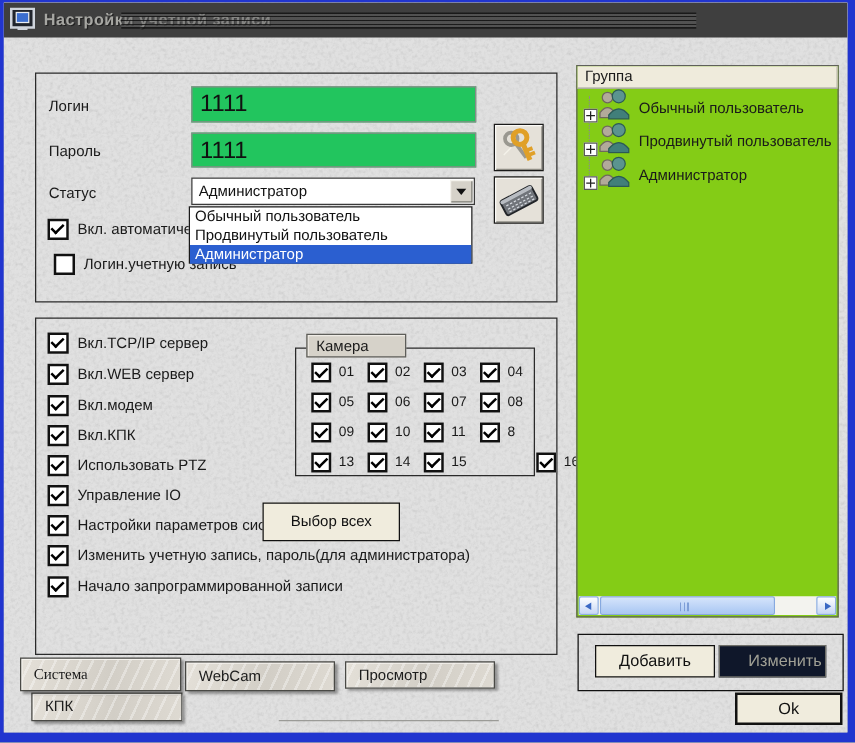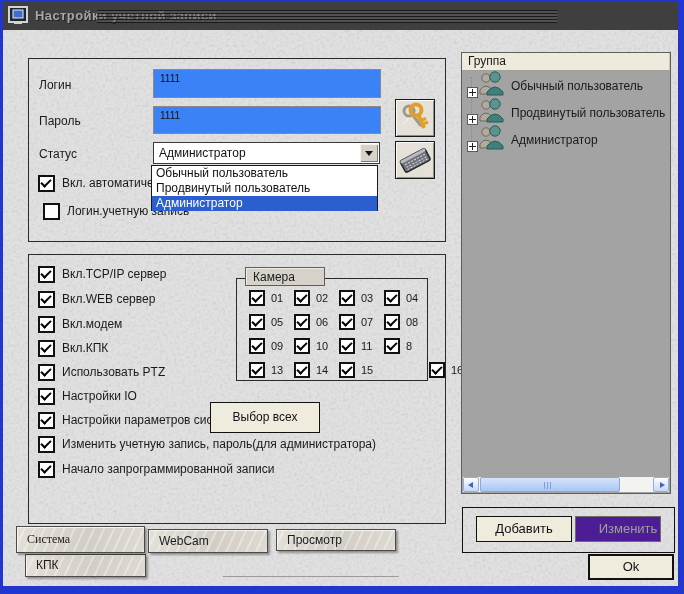--- a/index.html
+++ b/index.html
@@ -29,22 +29,22 @@
     position:absolute; left:94px; top:8px; width:460px; height:13px;
     background:repeating-linear-gradient(180deg,#161616 0 1px, rgba(100,100,100,.55) 1px 3px);
     opacity:.9;
   }
   
   .groupbox{position:absolute; border:1px solid #2a2a2a; background:transparent;}
   
   .lbl{position:absolute; font-size:12px; color:#1a1a1a; white-space:nowrap;}
   
   .textbox{
-    position:absolute; background:#3b82f6; border:1px solid #8a8a8a;
-    font-size:10px; color:#111; padding:3px 0 0 6px; box-sizing:border-box;
+    position:absolute; background:#22c55e; border:1px solid #8a8a8a;
+    font-size:19px; color:#111; padding:3px 0 0 6px; box-sizing:border-box;
   }
   
   #combo{
     position:absolute; left:150px; top:140px; width:227px; height:22px;
     background:#fff; border:1px solid #3a3a3a; box-sizing:border-box; z-index:5;
   }
   #combo-value{position:absolute;left:5px;top:3px;font-size:12px;color:#111;}
   #combo-btn{
     position:absolute; right:1px; top:1px; width:18px; height:18px;
     background:#d6d2c9;
@@ -89,37 +89,37 @@
   }
   .camcell{position:absolute; display:flex; align-items:center;}
   .camcell .cb{width:12px;height:12px;}
   .camcell .clabel{margin-left:6px; font-size:11px; color:#1a1a1a;}
   
   .btn{
     position:absolute; background:#f0ecdd; border:1px solid #111;
     font-size:12px; color:#111; text-align:center; box-sizing:border-box;
     font-family:"Liberation Sans",sans-serif;
   }
-  .btn.disabled{color:#a0a095; border-color:#6e6e68; background:#4c1d95;padding-left:20px;}
+  .btn.disabled{color:#a0a095; border-color:#6e6e68; background:#0f172a;padding-left:20px;}
   .btn.default{border-width:2px; font-size:13px;}
   
   .tab{
     position:absolute; box-sizing:border-box;
     background:
       repeating-linear-gradient(-65deg, rgba(255,255,255,.35) 0 2px, rgba(0,0,0,0) 2px 9px),
       linear-gradient(100deg,#e4e0d8 0%,#d2cec6 55%,#dedad2 100%);
     border:1px solid #4a4a46;
     box-shadow:inset 1px 1px 0 #f6f4ef, 2px 2px 2px rgba(0,0,0,.35);
     font-size:12px; color:#1c1c1c; padding-left:10px;
   }
   #tab-ghost-line{position:absolute; left:220px; top:574px; width:176px; height:1px; background:#9b9b97;}
   
   #group-panel{
     position:absolute; left:458px; top:50px; width:210px; height:442px;
-    background:#a3a3a3; border:1px solid #5f5f5b; box-sizing:border-box;
+    background:#84cc16; border:1px solid #5f5f5b; box-sizing:border-box;
   }
   #group-header{
     position:absolute; left:0; top:0; right:0; height:17px;
     background:#efebdc; border-bottom:1px solid #9f9f98;
     font-size:12px; color:#1a1a1a; line-height:16px; padding-left:6px;
     box-shadow:inset -1px 0 0 #c9c5b8;
   }
   #tree-dotline{position:absolute; left:9px; top:24px; height:74px; border-left:1px dotted #8a8a8a;}
   .plusbox{
     position:absolute; left:5px; width:9px; height:9px; background:#fff;
@@ -259,21 +259,21 @@
   <div class="prow" style="left:35px;top:337px;">
     <span class="cb on"></span>
     <span class="plabel">Вкл.КПК</span>
   </div>
   <div class="prow" style="left:35px;top:361px;">
     <span class="cb on"></span>
     <span class="plabel">Использовать PTZ</span>
   </div>
   <div class="prow" style="left:35px;top:385px;">
     <span class="cb on"></span>
-    <span class="plabel">Настройки IO</span>
+    <span class="plabel">Управление IO</span>
   </div>
   <div class="prow" style="left:35px;top:409px;">
     <span class="cb on"></span>
     <span class="plabel">Настройки параметров систе</span>
   </div>
   <div class="prow" style="left:35px;top:433px;">
     <span class="cb on"></span>
     <span class="plabel">Изменить учетную запись, пароль(для администратора)</span>
   </div>
   <div class="prow" style="left:35px;top:458px;">

